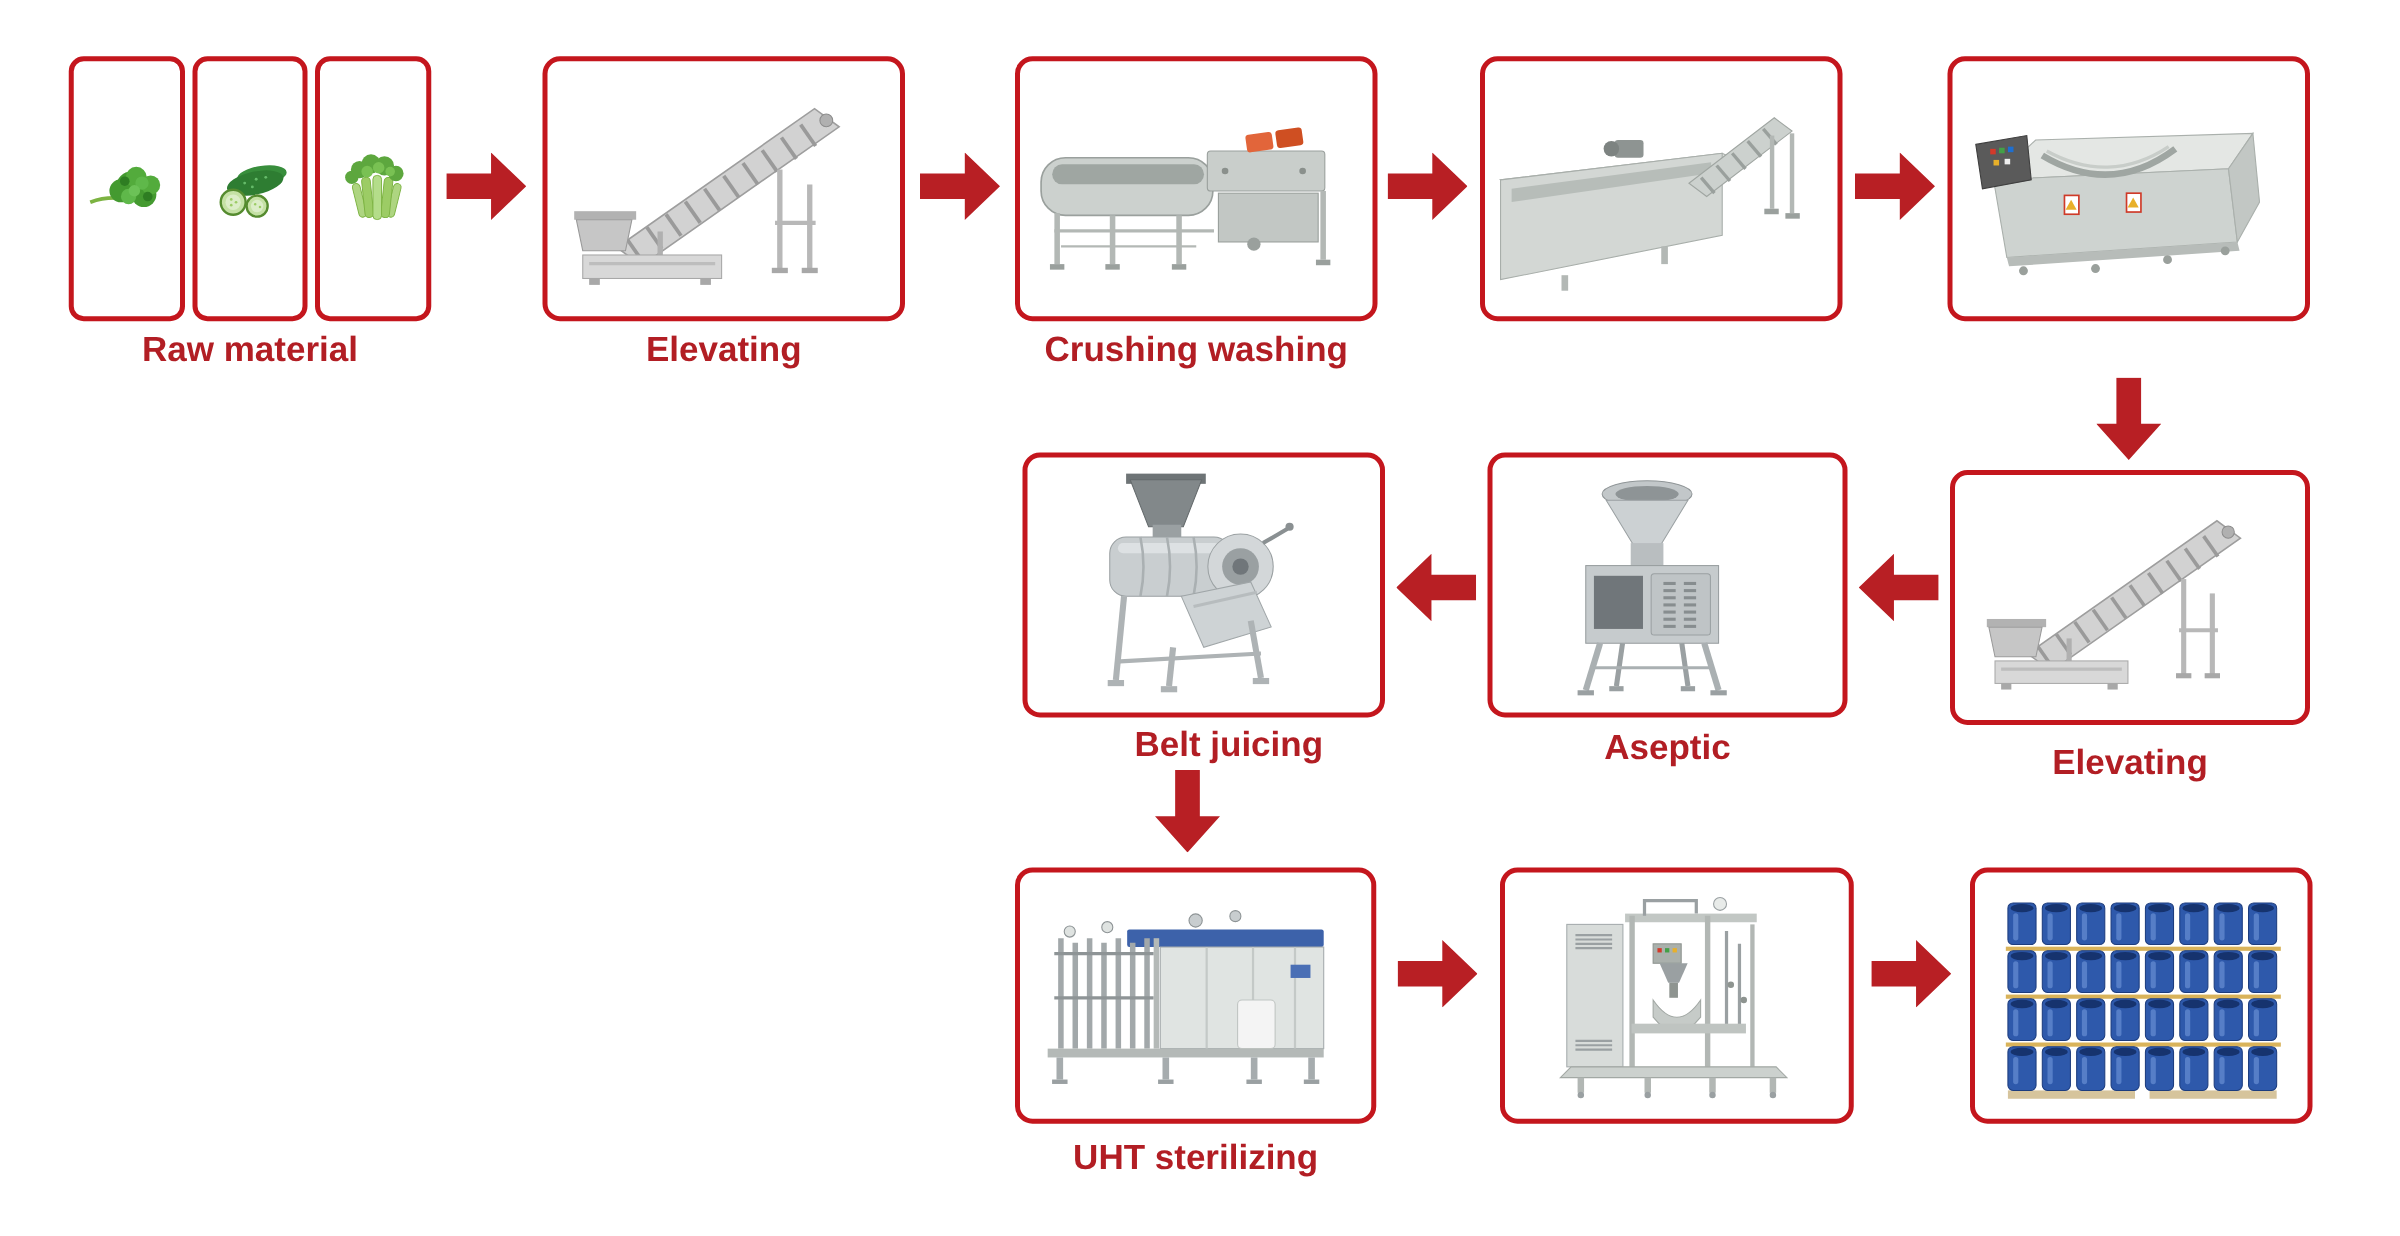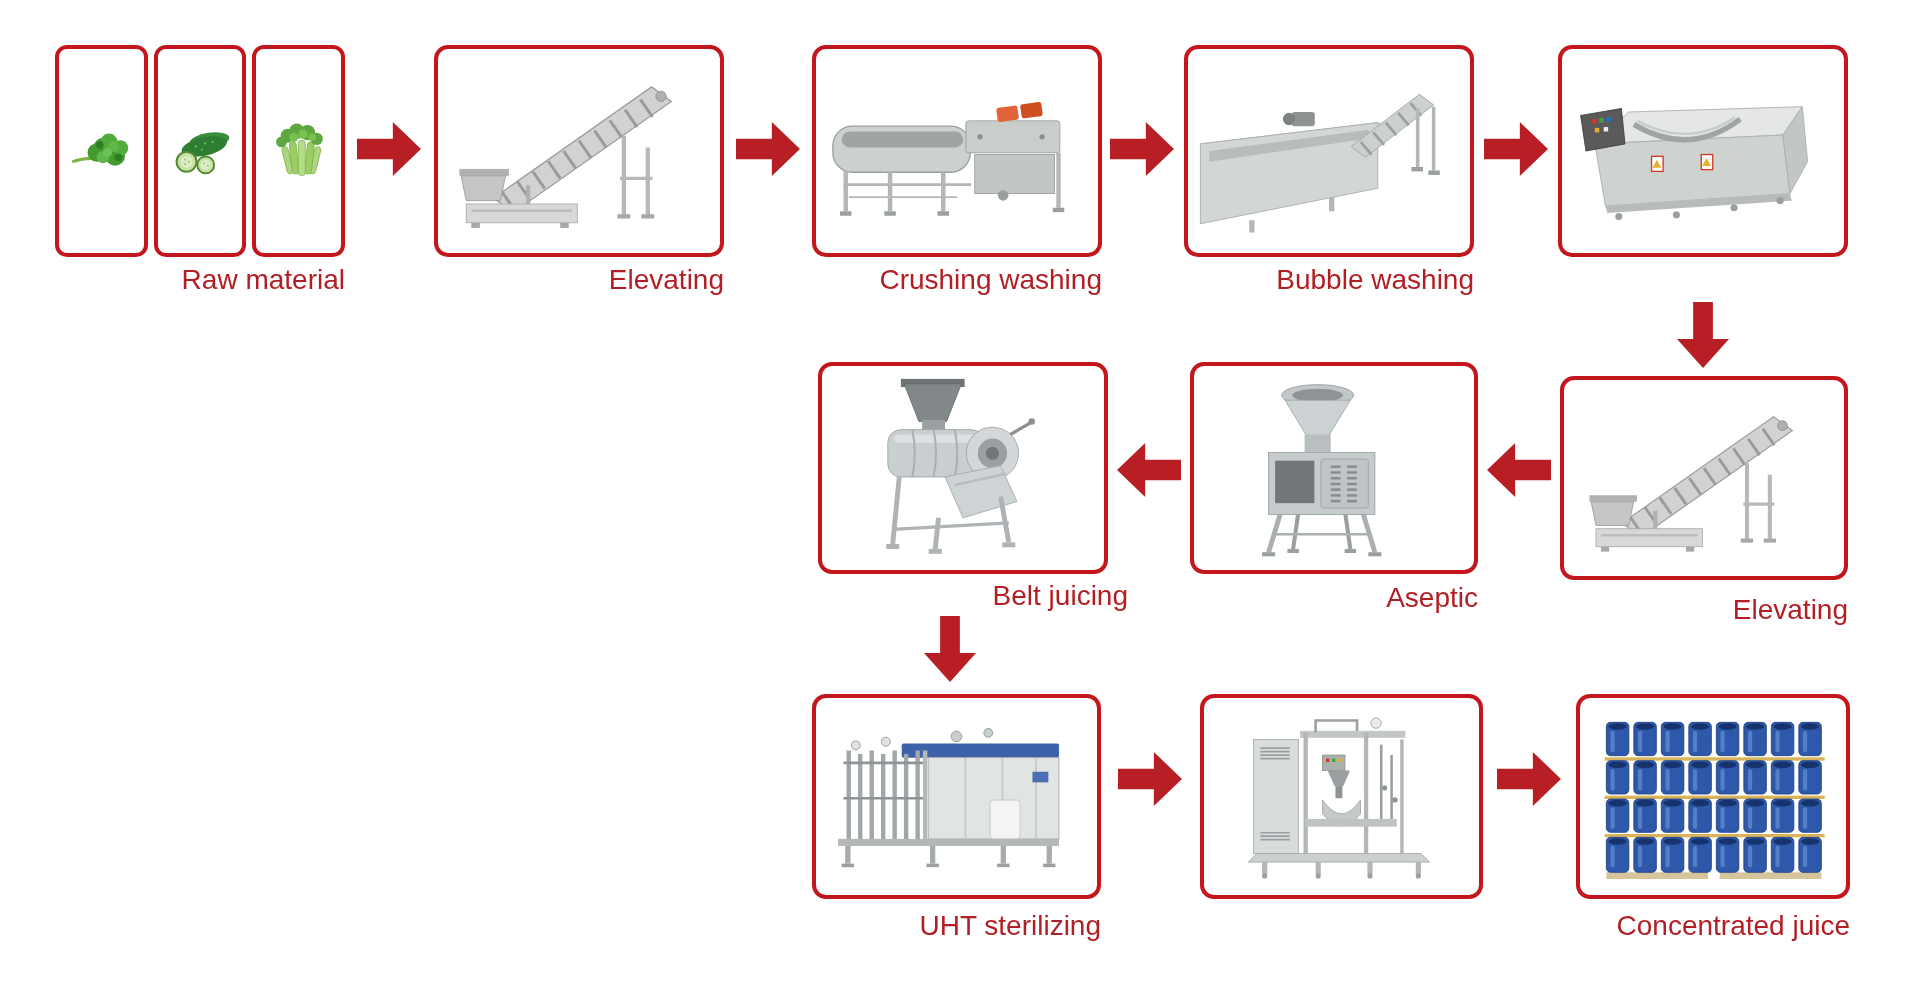--- a/index.html
+++ b/index.html
@@ -23,21 +23,21 @@
     position:absolute;display:flex;gap:6px;
     background:transparent;border:none;padding:0;
   }
   .raw-box{
     flex:1;background:#fff;border:4px solid var(--border-red);border-radius:12px;
     display:flex;align-items:center;justify-content:center;padding:4px;
   }
   .raw-box svg{width:100%;height:46%;}
   .label{
     position:absolute;height:36px;line-height:36px;
-    text-align:right;font-weight:400;font-size:28px;
+    text-align:center;font-weight:700;font-size:28px;
     color:var(--label-red);white-space:nowrap;
   }
   .arrow{position:absolute;background:var(--arrow-red);}
   .arrow.right{width:64px;height:54px;
     clip-path:polygon(0 31%,56% 31%,56% 0,100% 50%,56% 100%,56% 69%,0 69%);}
   .arrow.left{width:64px;height:54px;
     clip-path:polygon(100% 31%,44% 31%,44% 0,0 50%,44% 100%,44% 69%,100% 69%);}
   .arrow.down{width:52px;height:66px;
     clip-path:polygon(31% 0,69% 0,69% 56%,100% 56%,50% 100%,0 56%,31% 56%);}
   .defs{position:absolute;width:0;height:0;overflow:hidden;}
@@ -494,21 +494,20 @@
   </div>
   <div class="label" style="left:812px;top:262px;width:290px">Crushing washing</div>
 
   <div class="arrow right" style="left:1110px;top:122px"></div>
 
   <div class="box" style="left:1184px;top:45px;width:290px;height:212px">
     <svg class="machine" viewBox="0 0 300 200">
         <use href="#sym-bubblewasher" xlink:href="#sym-bubblewasher"></use>
       </svg>
   </div>
-  <div class="label" style="left:1184px;top:262px;width:290px">Bubble washing</div>
 
   <div class="arrow right" style="left:1484px;top:122px"></div>
 
   <div class="box" style="left:1558px;top:45px;width:290px;height:212px">
     <svg class="machine" viewBox="0 0 300 200">
         <use href="#sym-blancher" xlink:href="#sym-blancher"></use>
       </svg>
   </div>
 
   <div class="arrow down" style="left:1677px;top:302px"></div>
@@ -555,15 +554,14 @@
       </svg>
   </div>
 
   <div class="arrow right" style="left:1497px;top:752px"></div>
 
   <div class="box" style="left:1576px;top:694px;width:274px;height:205px">
     <svg class="machine" viewBox="0 0 300 210">
         <use href="#sym-drums" xlink:href="#sym-drums"></use>
       </svg>
   </div>
-  <div class="label" style="left:1576px;top:908px;width:274px">Concentrated juice</div>
 
 </div>
 
 </body></html>

